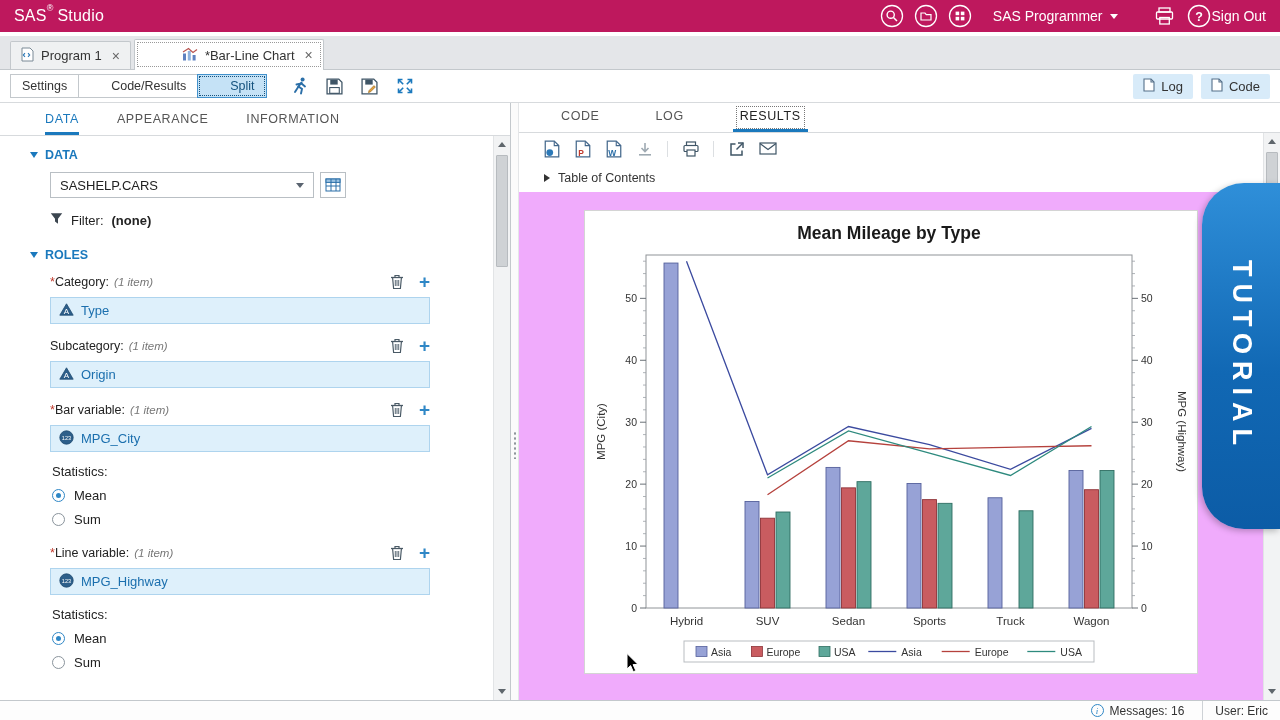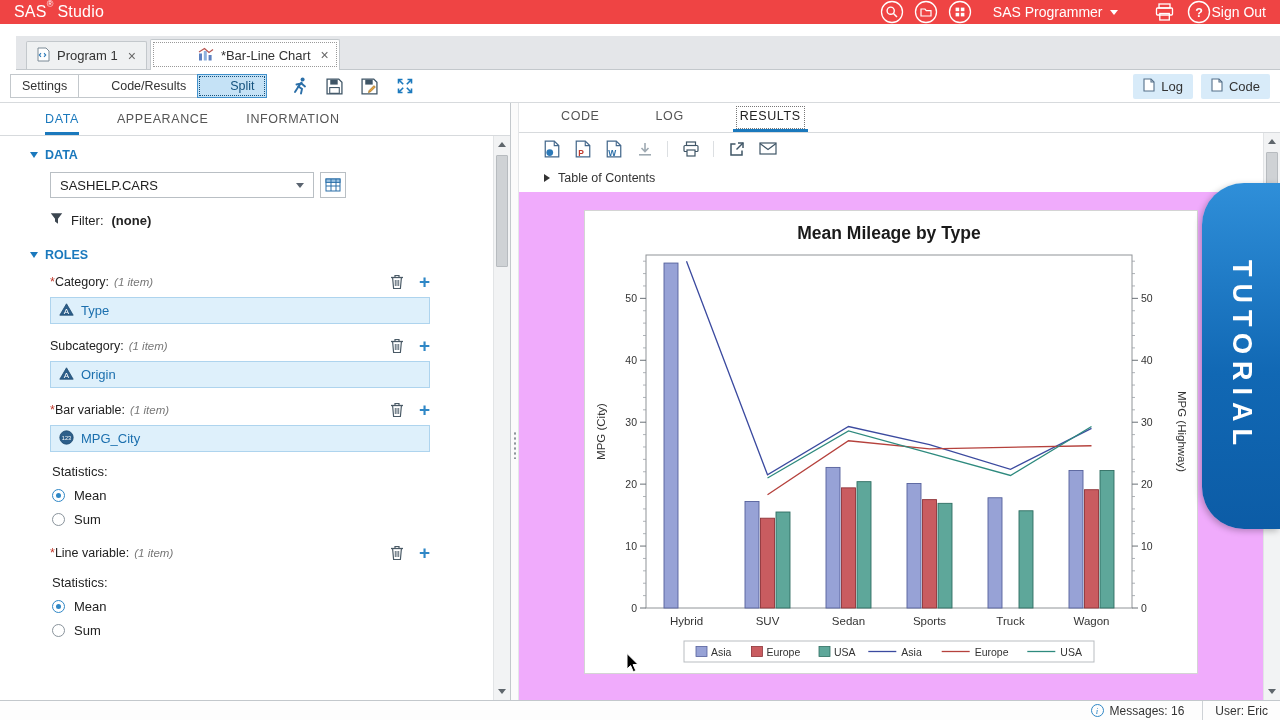--- a/index.html
+++ b/index.html
@@ -1,31 +1,31 @@
 <!DOCTYPE html>
 <html><head>
 <meta charset="utf-8">
 <style>
 * { box-sizing:border-box; margin:0; padding:0; }
 body { font-family:"Liberation Sans",sans-serif; background:#777; }
 .app { position:relative; width:1280px; height:720px; background:#fff; overflow:hidden; }
 
 
-.topbar { position:absolute; top:0; left:0; right:0; height:24px; background:#ef4444; color:#fff; display:flex; align-items:center; padding:12px 14px; z-index:60; }
+.topbar { position:absolute; top:0; left:0; right:0; height:32px; background:#be185d; color:#fff; display:flex; align-items:center; padding:12px 14px; z-index:60; }
 .app-title { font-size:16px; letter-spacing:0.2px; }
 .app-title sup { font-size:9px; position:relative; top:-4px; }
 .app-title .rest { margin-left:4px; }
 .topbar-right { margin-left:auto; display:flex; align-items:center; }
 .hicon { width:26px; height:26px; display:flex; align-items:center; justify-content:center; cursor:pointer; margin-left:8px; }
 .user-menu { display:flex; align-items:center; gap:7px; font-size:14px; margin:0 26px 0 20px; cursor:pointer; }
 .caret { width:0; height:0; border-left:4px solid transparent; border-right:4px solid transparent; border-top:5px solid #fff; }
 .signout { font-size:14px; cursor:pointer; }
 
 
-.doc-tabbar { position:absolute; top:36px; left:16px; right:0; height:34px; background:#e4e6e9; border-bottom:1px solid #c3c8cc; display:flex; align-items:flex-end; padding-left:10px; }
+.doc-tabbar { position:absolute; top:36px; left:0; right:0; height:34px; background:#e4e6e9; border-bottom:1px solid #c3c8cc; display:flex; align-items:flex-end; padding-left:10px; }
 .doc-tab { display:flex; align-items:center; gap:7px; height:28px; padding:0 10px; background:#eff1f2; border:1px solid #c3c8cc; border-bottom:none; border-radius:2px 2px 0 0; margin-right:3px; font-size:13px; color:#333; cursor:pointer; }
 .doc-tab.active { background:#fff; height:31px; margin-bottom:-1px; z-index:2; outline:1px dotted #999; outline-offset:-4px;padding-left:47px; }
 .tab-close { font-size:14px; color:#666; margin-left:3px; cursor:pointer; line-height:1; }
 
 
 .toolbar { position:absolute; top:70px; left:0; right:0; height:33px; background:#fff; border-bottom:1px solid #d7dadd; display:flex; align-items:center; padding:0 10px; }
 .tb-btn { height:24px; padding:0 11px; font-size:12.5px; color:#333; background:#fff; border:1px solid #c3c8cc; display:flex; align-items:center; cursor:pointer; }
 .tb-btn + .tb-btn { margin-left:-1px;padding-left:32px; }
 .tb-btn.selected { background:#c5e2f6; border-color:#4392cc; color:#14527e; outline:1px dotted #14527e; outline-offset:-3px; z-index:1; }
 .tb-icons { display:flex; align-items:center; gap:13px; margin-left:22px; }
@@ -390,20 +390,27 @@
                 <span class="trash">
                     <svg width="14" height="16" viewBox="0 0 14 16">
                       <path d="M1 3.5 h12" stroke="#4a5a66" stroke-width="1.3"></path>
                       <path d="M5 3.2 V1.5 h4 v1.7" fill="none" stroke="#4a5a66" stroke-width="1.2"></path>
                       <path d="M2.6 3.8 l1 10.7 h6.8 l1-10.7" fill="none" stroke="#4a5a66" stroke-width="1.2"></path>
                       <path d="M5.3 6 v6 M7 6 v6 M8.7 6 v6" stroke="#4a5a66" stroke-width="0.9"></path>
                     </svg>
                   </span>
                 <span class="plus-btn">+</span>
               </span>
+            </div>
+            <div class="role-item">
+              <span><svg width="15" height="15" viewBox="0 0 15 15">
+                    <circle cx="7.5" cy="7.5" r="6.7" fill="#2d5f8a" stroke="#1e4a70" stroke-width="0.8"></circle>
+                    <text x="7.5" y="9.8" text-anchor="middle" font-size="5.6" fill="#fff" font-family="Liberation Sans,sans-serif">123</text>
+                  </svg></span>
+              <span>MPG_Highway</span>
             </div>
           </div>
 
           <div class="stats-block">
             <div class="stats-label">Statistics:</div>
             <div class="radio-row">
               <span class="rb checked"></span>
               <span>Mean</span>
             </div>
             <div class="radio-row">

